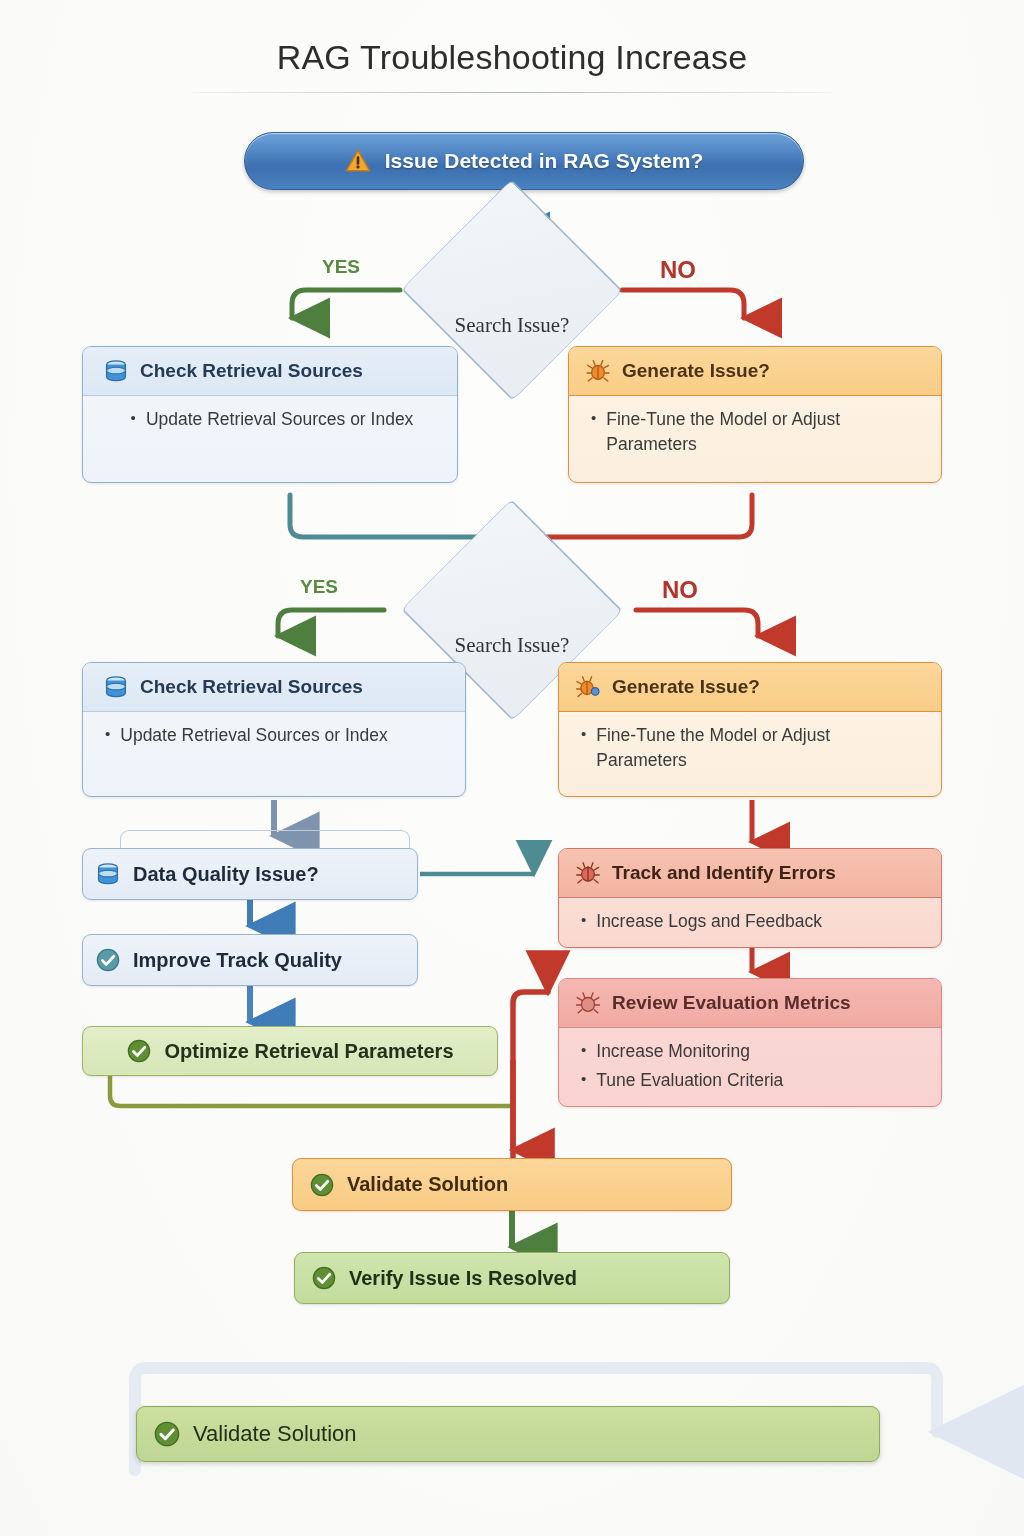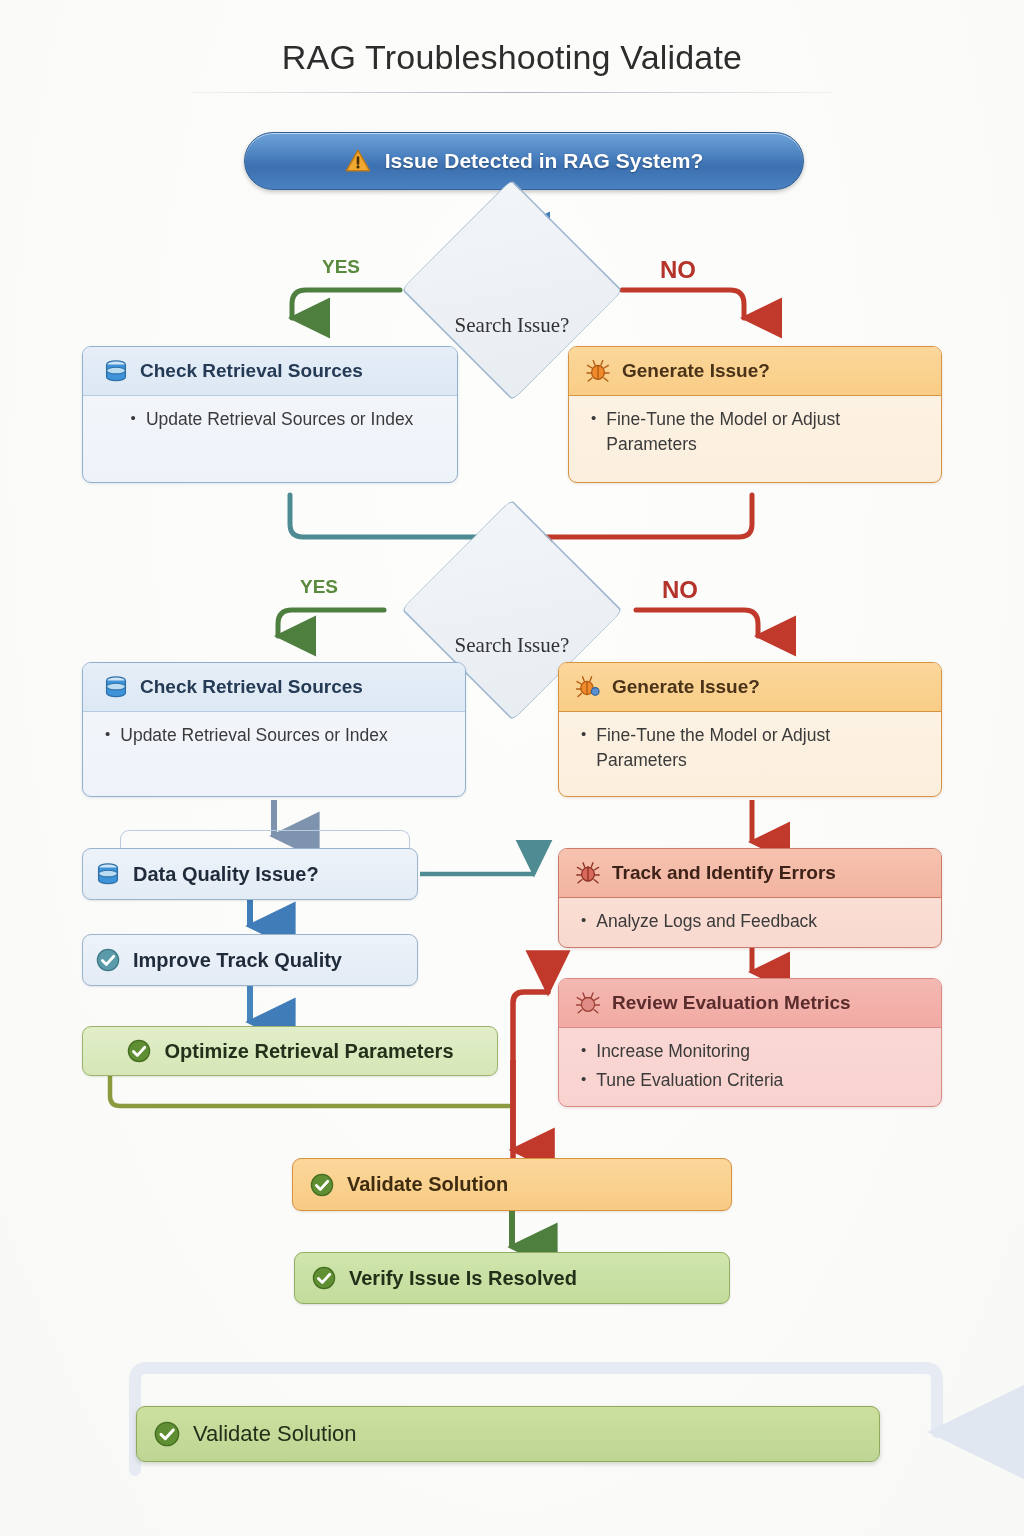--- a/index.html
+++ b/index.html
@@ -96,21 +96,21 @@
     position: absolute; border: 1.4px solid #b9cbdd; border-bottom: none;
     border-radius: 9px 9px 0 0; background: transparent;
   }
   svg.links { position: absolute; left:0; top:0; width:1024px; height:1536px; pointer-events:none; }
 </style>
 </head>
 <body>
 
 <div id="page">
 
-  <div class="title">RAG Troubleshooting Validate</div>
+  <div class="title">RAG Troubleshooting Increase</div>
   <div class="title-rule"></div>
 
   <svg class="links" viewBox="0 0 1024 1536">
     <defs>
       <marker id="ah-blue" markerWidth="9" markerHeight="9" refX="4.5" refY="7.6" orient="auto">
         <path d="M0.4,0 L8.6,0 L4.5,8.4 Z" fill="#3f7cb8"></path>
         </marker>
       <marker id="ah-green" markerWidth="9" markerHeight="9" refX="4.5" refY="7.6" orient="auto">
         <path d="M0.4,0 L8.6,0 L4.5,8.4 Z" fill="#4e7f3f"></path>
         </marker>
@@ -290,21 +290,21 @@
     <div class="hdr">
       <svg class="ico" viewBox="0 0 26 26">
         <ellipse cx="13" cy="14.2" rx="6.4" ry="6.8" fill="#d9695a" stroke="#8f3526" stroke-width="1.3"></ellipse>
         <path d="M13 6.4 v14.6 M6.8 10 L2.4 7.4 M19.2 10 L23.6 7.4 M6.4 15 H1.8 M19.6 15 H24.2 M6.8 19.8 L3 22.8 M19.2 19.8 L23 22.8 M9.8 7.2 L8 2.8 M16.2 7.2 L18 2.8" stroke="#8f3526" stroke-width="1.4" fill="none" stroke-linecap="round"></path>
       </svg>
       <span>Track and Identify Errors</span>
     </div>
     <div class="body-sec">
       <div class="bul">
         <span class="dot">•</span>
-        <span>Analyze Logs and Feedback</span>
+        <span>Increase Logs and Feedback</span>
       </div>
     </div>
   </div>
 
   <div class="node card pink" style="left:558px; top:978px; width:384px;">
     <div class="hdr">
       <svg class="ico" viewBox="0 0 26 26">
         <ellipse cx="13" cy="14.4" rx="6.6" ry="6.9" fill="#e08d86" stroke="#9e4237" stroke-width="1.3"></ellipse>
         <path d="M6.6 10.2 L2.2 7.6 M19.4 10.2 L23.8 7.6 M6.2 15 H1.6 M19.8 15 H24.4 M6.8 19.8 L3.2 22.8 M19.2 19.8 L22.8 22.8 M9.8 7.4 L8 3 M16.2 7.4 L18 3" stroke="#9e4237" stroke-width="1.4" fill="none" stroke-linecap="round"></path>
       </svg>

